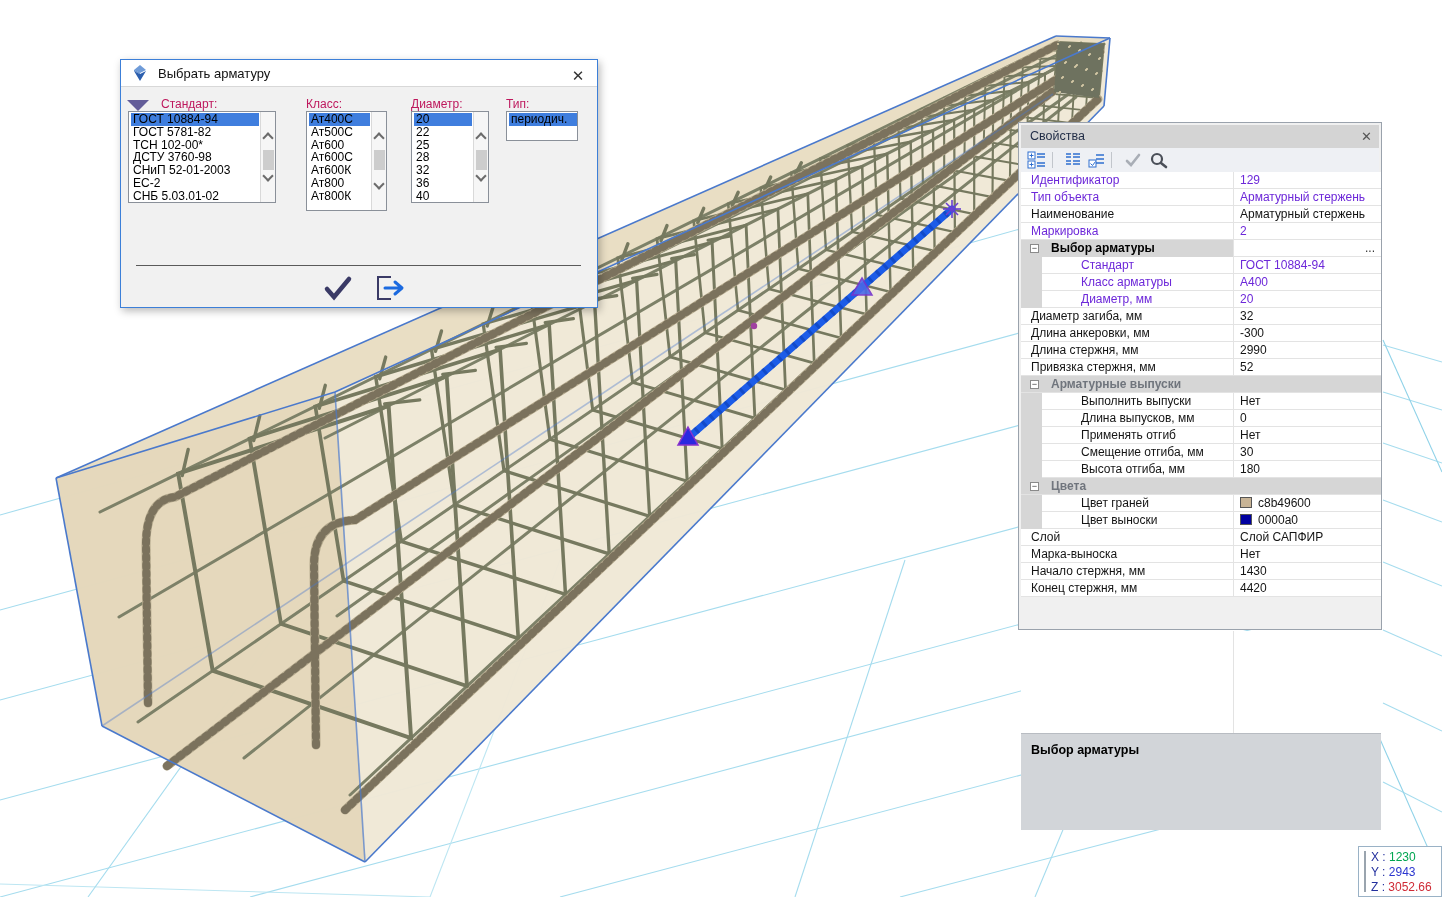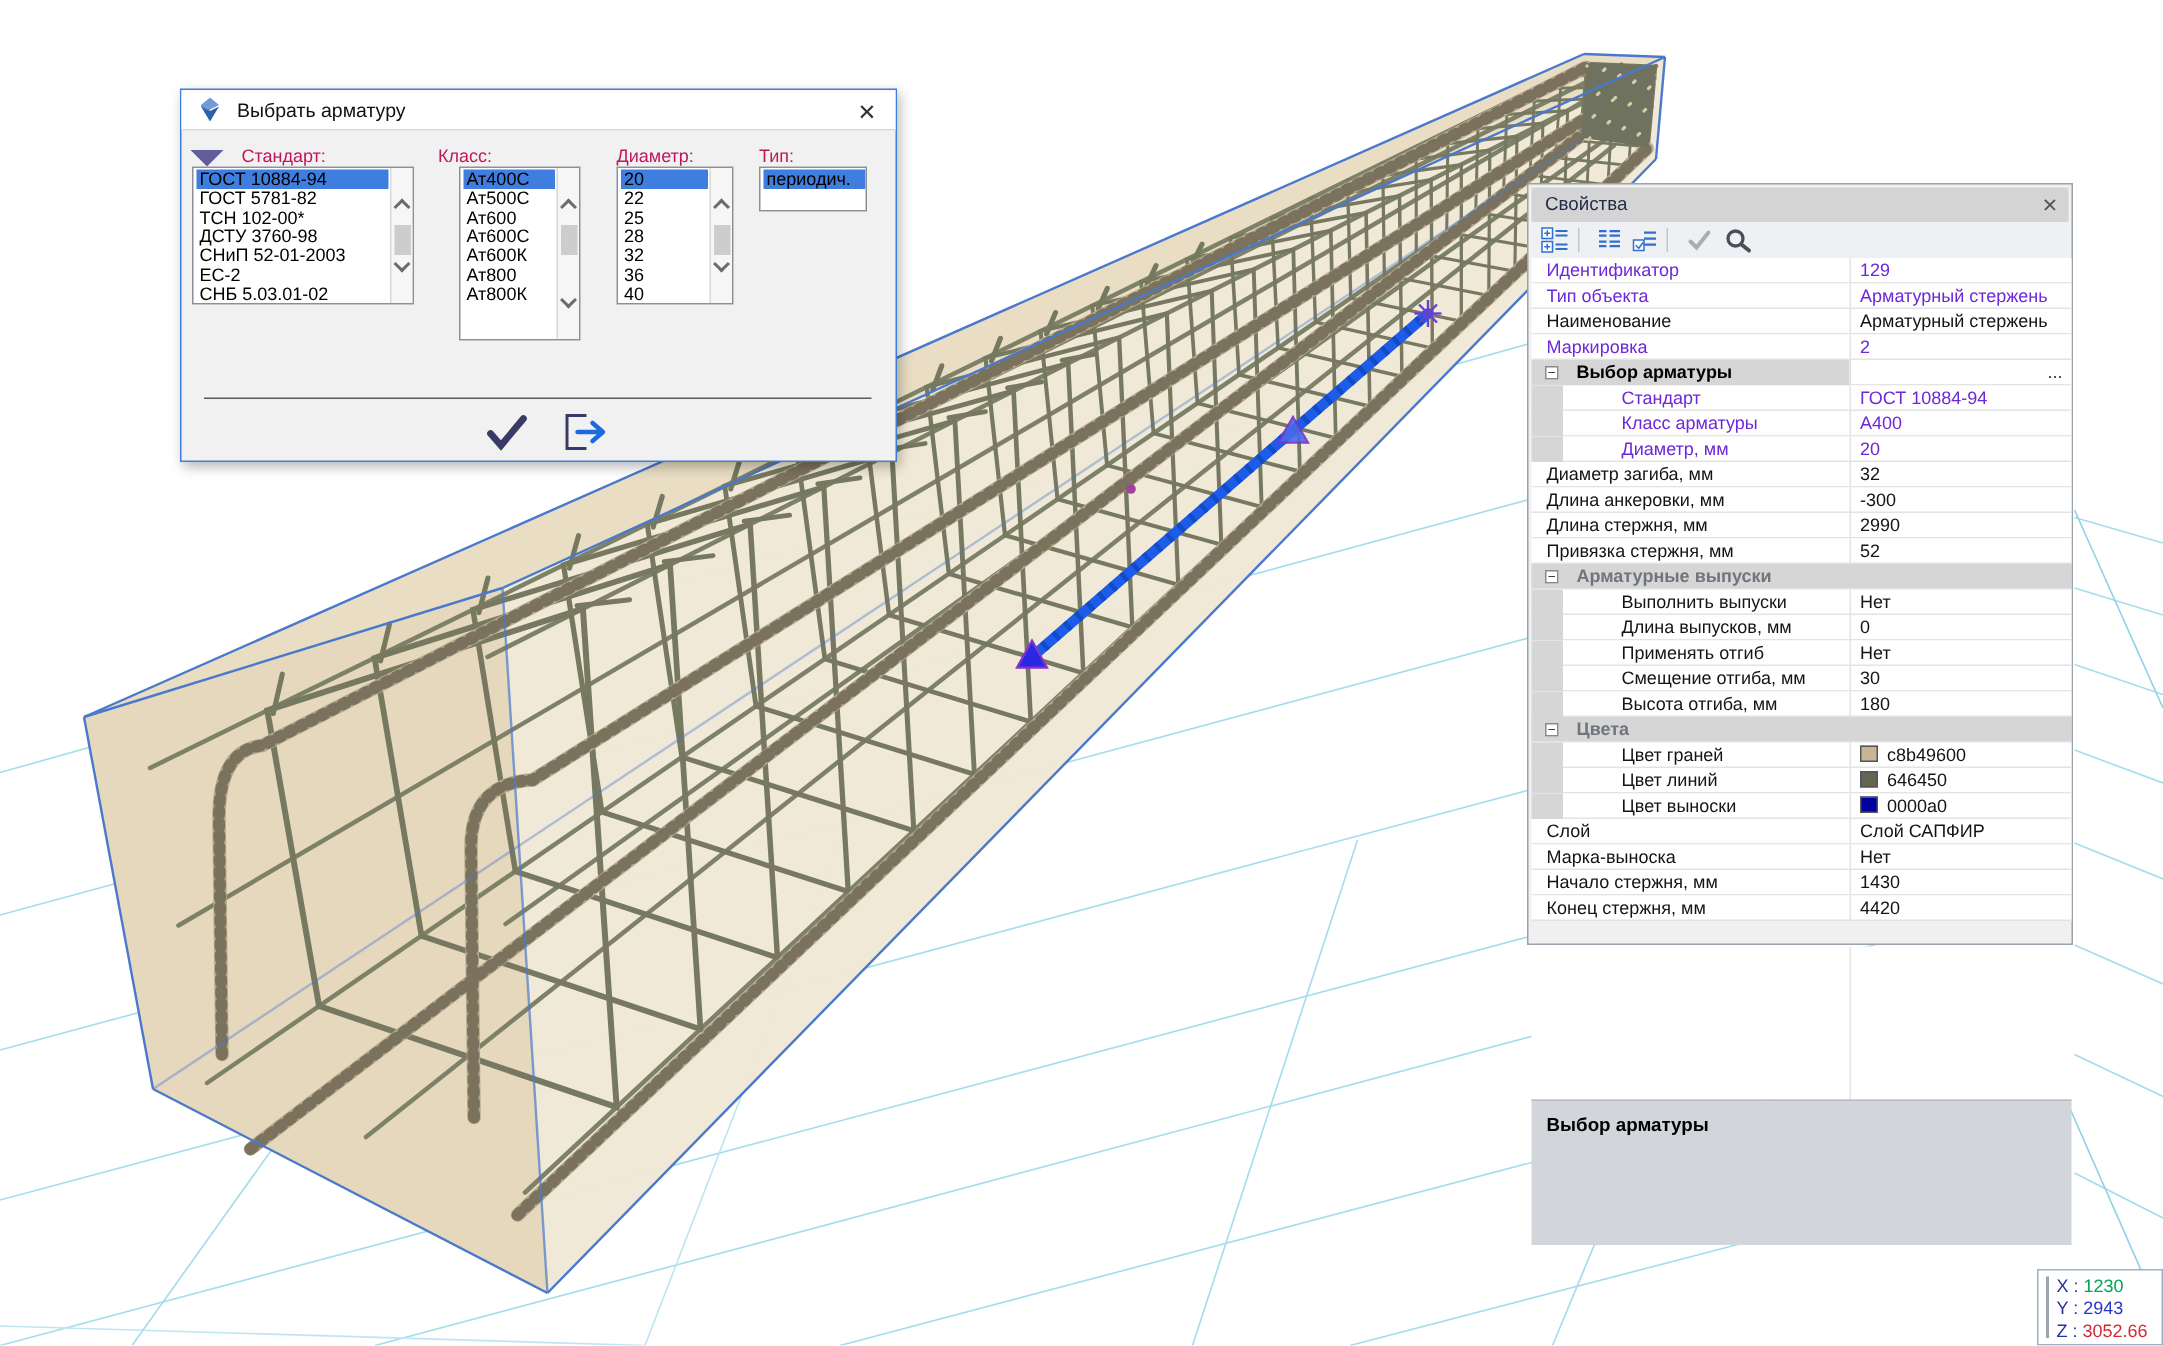--- a/index.html
+++ b/index.html
@@ -283,22 +283,22 @@
             <div class="li">СНиП 52-01-2003</div>
             <div class="li">ЕС-2</div>
             <div class="li">СНБ 5.03.01-02</div>
           </div>
           <div class="sbar">
             <div class="up"></div>
             <div class="thumb"></div>
             <div class="dn"></div>
           </div>
         </div>
-        <div class="col-label" style="left: 171px; width: 81px;">Класс:</div>
-        <div class="listbox scroll" style="left: 185px; width: 81px; height: 116px;">
+        <div class="col-label" style="left: 185px; width: 81px;">Класс:</div>
+        <div class="listbox scroll" style="left: 185px; width: 81px; height: 100px;">
           <div class="items">
             <div class="li sel">Ат400С</div>
             <div class="li">Ат500С</div>
             <div class="li">Ат600</div>
             <div class="li">Ат600С</div>
             <div class="li">Ат600К</div>
             <div class="li">Ат800</div>
             <div class="li">Ат800К</div>
           </div>
           <div class="sbar">
@@ -462,25 +462,20 @@
           <div class="ebox">−</div>
           <span class="lab">Цвета</span>
         </div>
         <div class="prow child black">
           <div class="indent"></div>
           <span class="lab">Цвет граней</span>
           <span class="val"><span class="swatch" style="background: rgb(200, 180, 150);"></span>c8b49600</span>
         </div>
         <div class="prow child black">
           <div class="indent"></div>
-          <span class="lab">Цвет линий</span>
-          <span class="val"><span class="swatch" style="background: rgb(100, 100, 80);"></span>646450</span>
-        </div>
-        <div class="prow child black">
-          <div class="indent"></div>
           <span class="lab">Цвет выноски</span>
           <span class="val"><span class="swatch" style="background: rgb(0, 0, 160);"></span>0000a0</span>
         </div>
         <div class="prow plain black">
           <span class="lab">Слой</span>
           <span class="val">Слой САПФИР</span>
         </div>
         <div class="prow plain black">
           <span class="lab">Марка-выноска</span>
           <span class="val">Нет</span>

